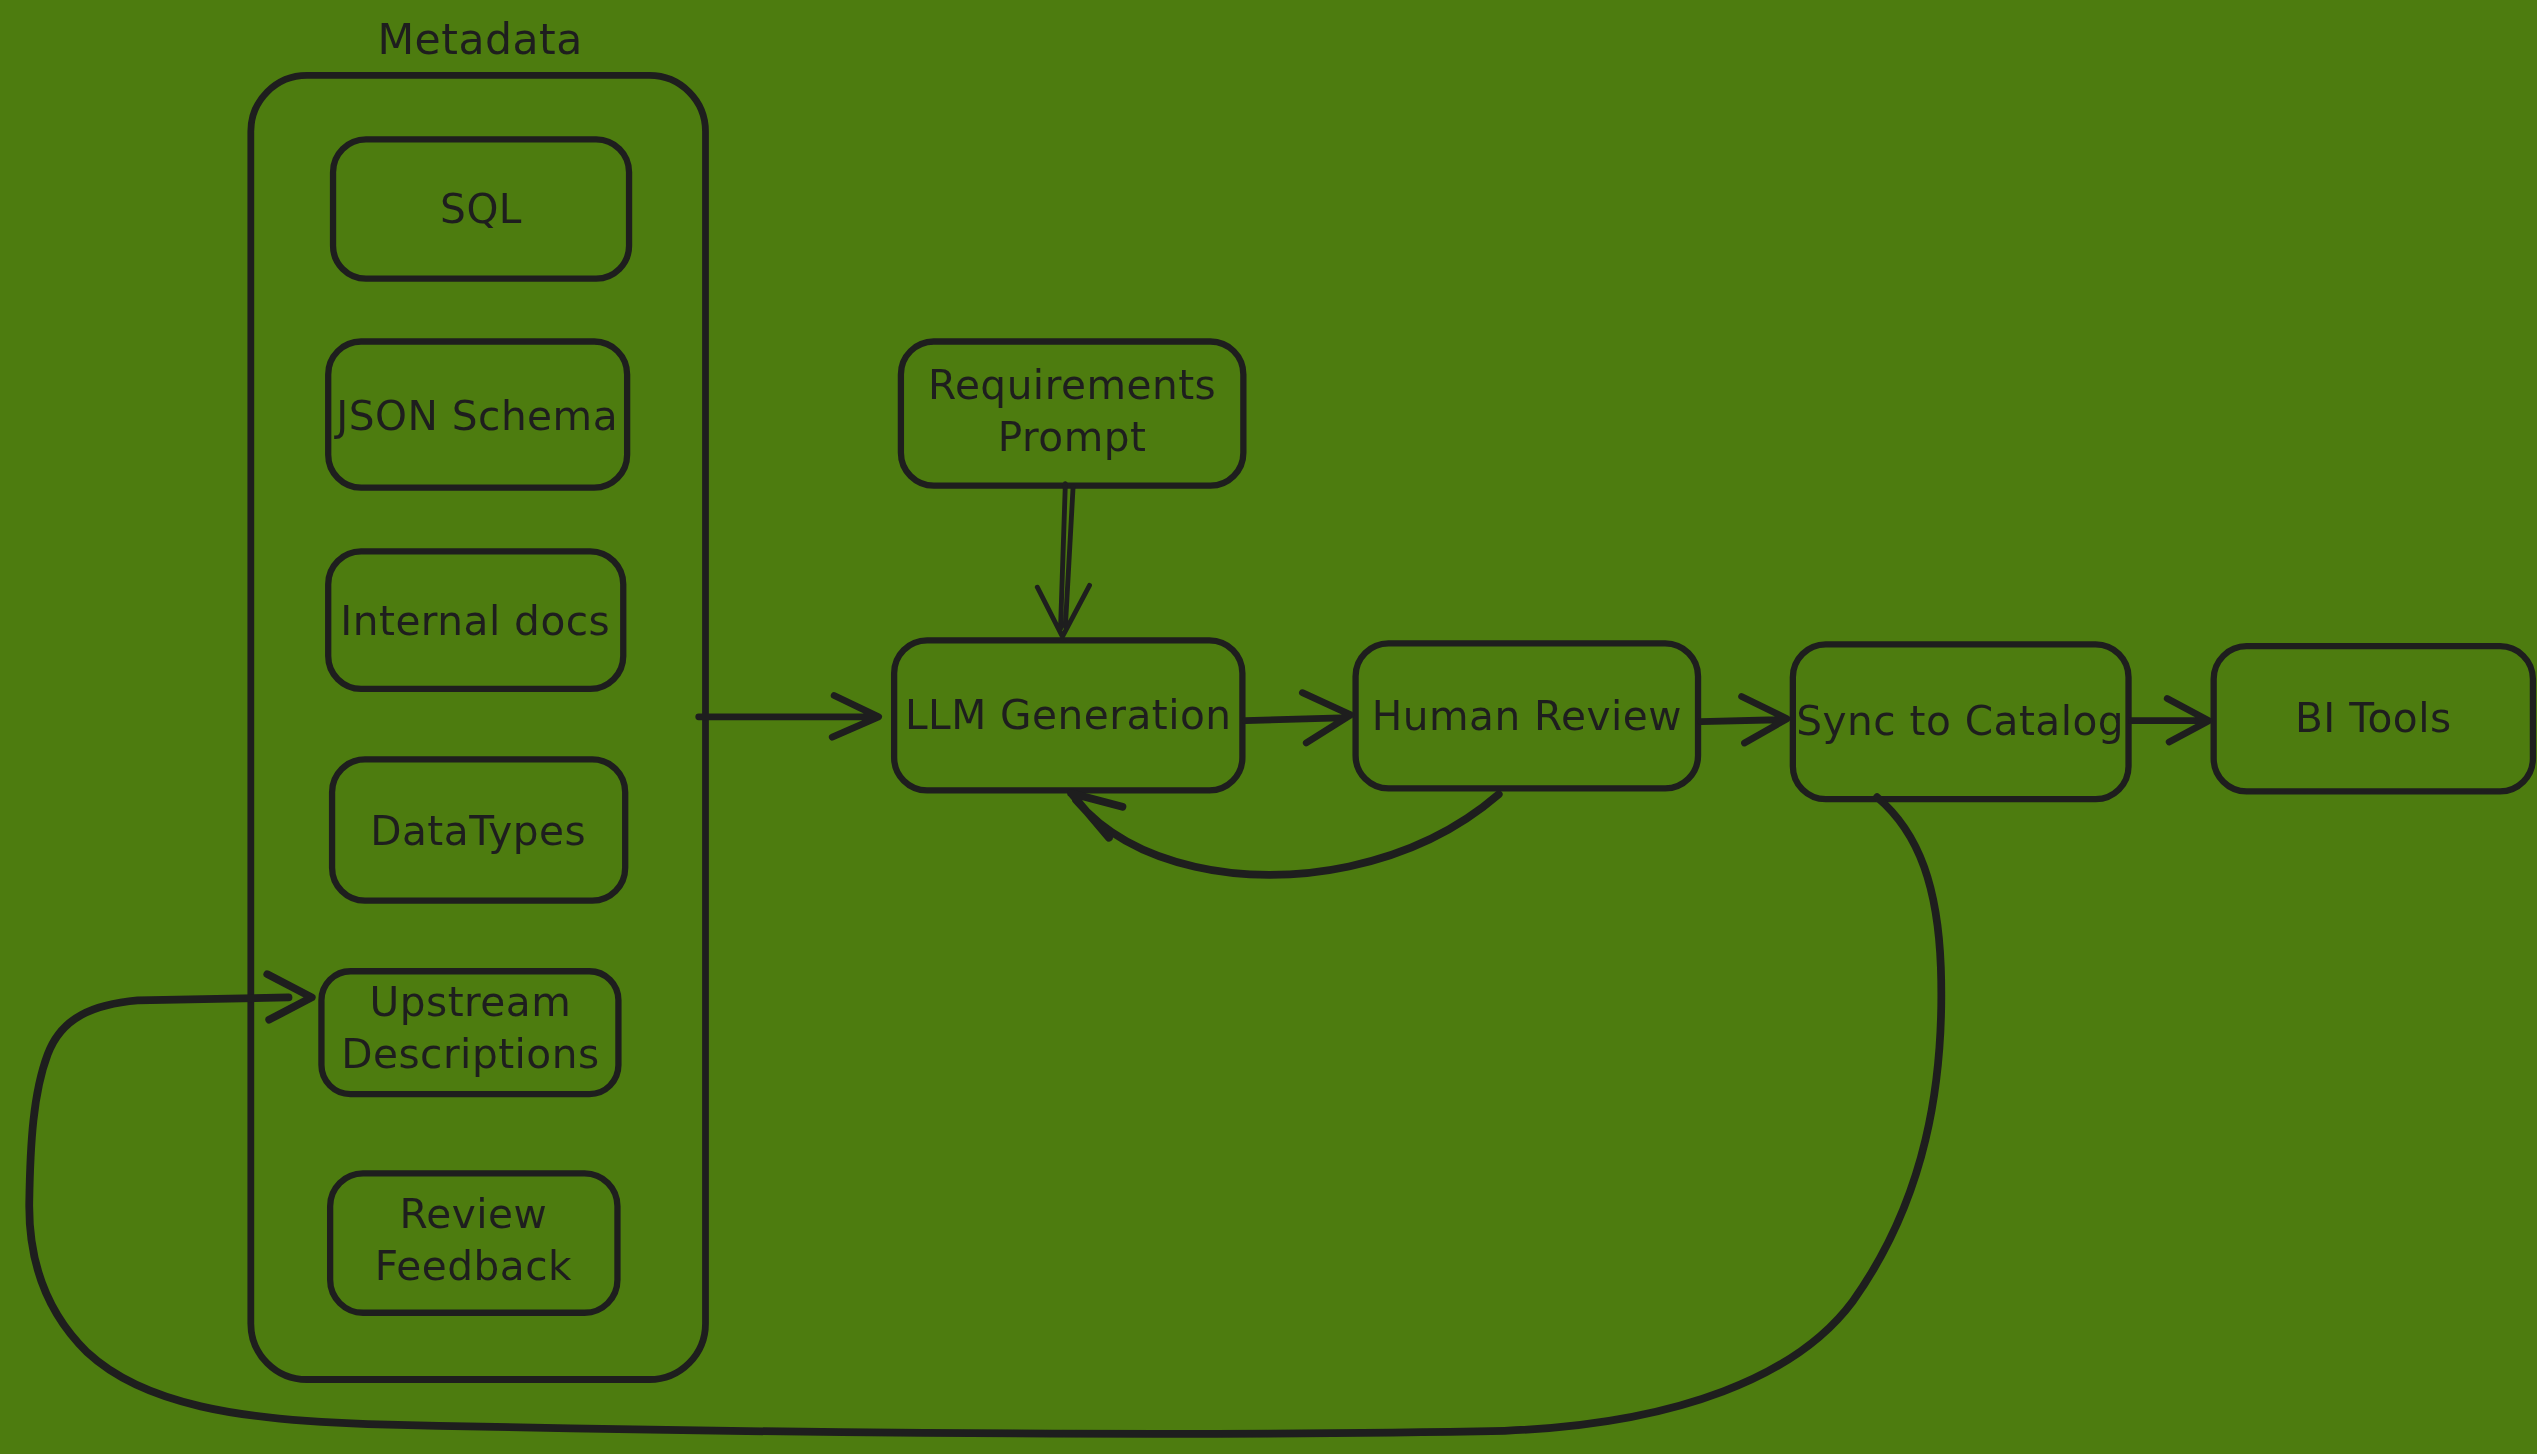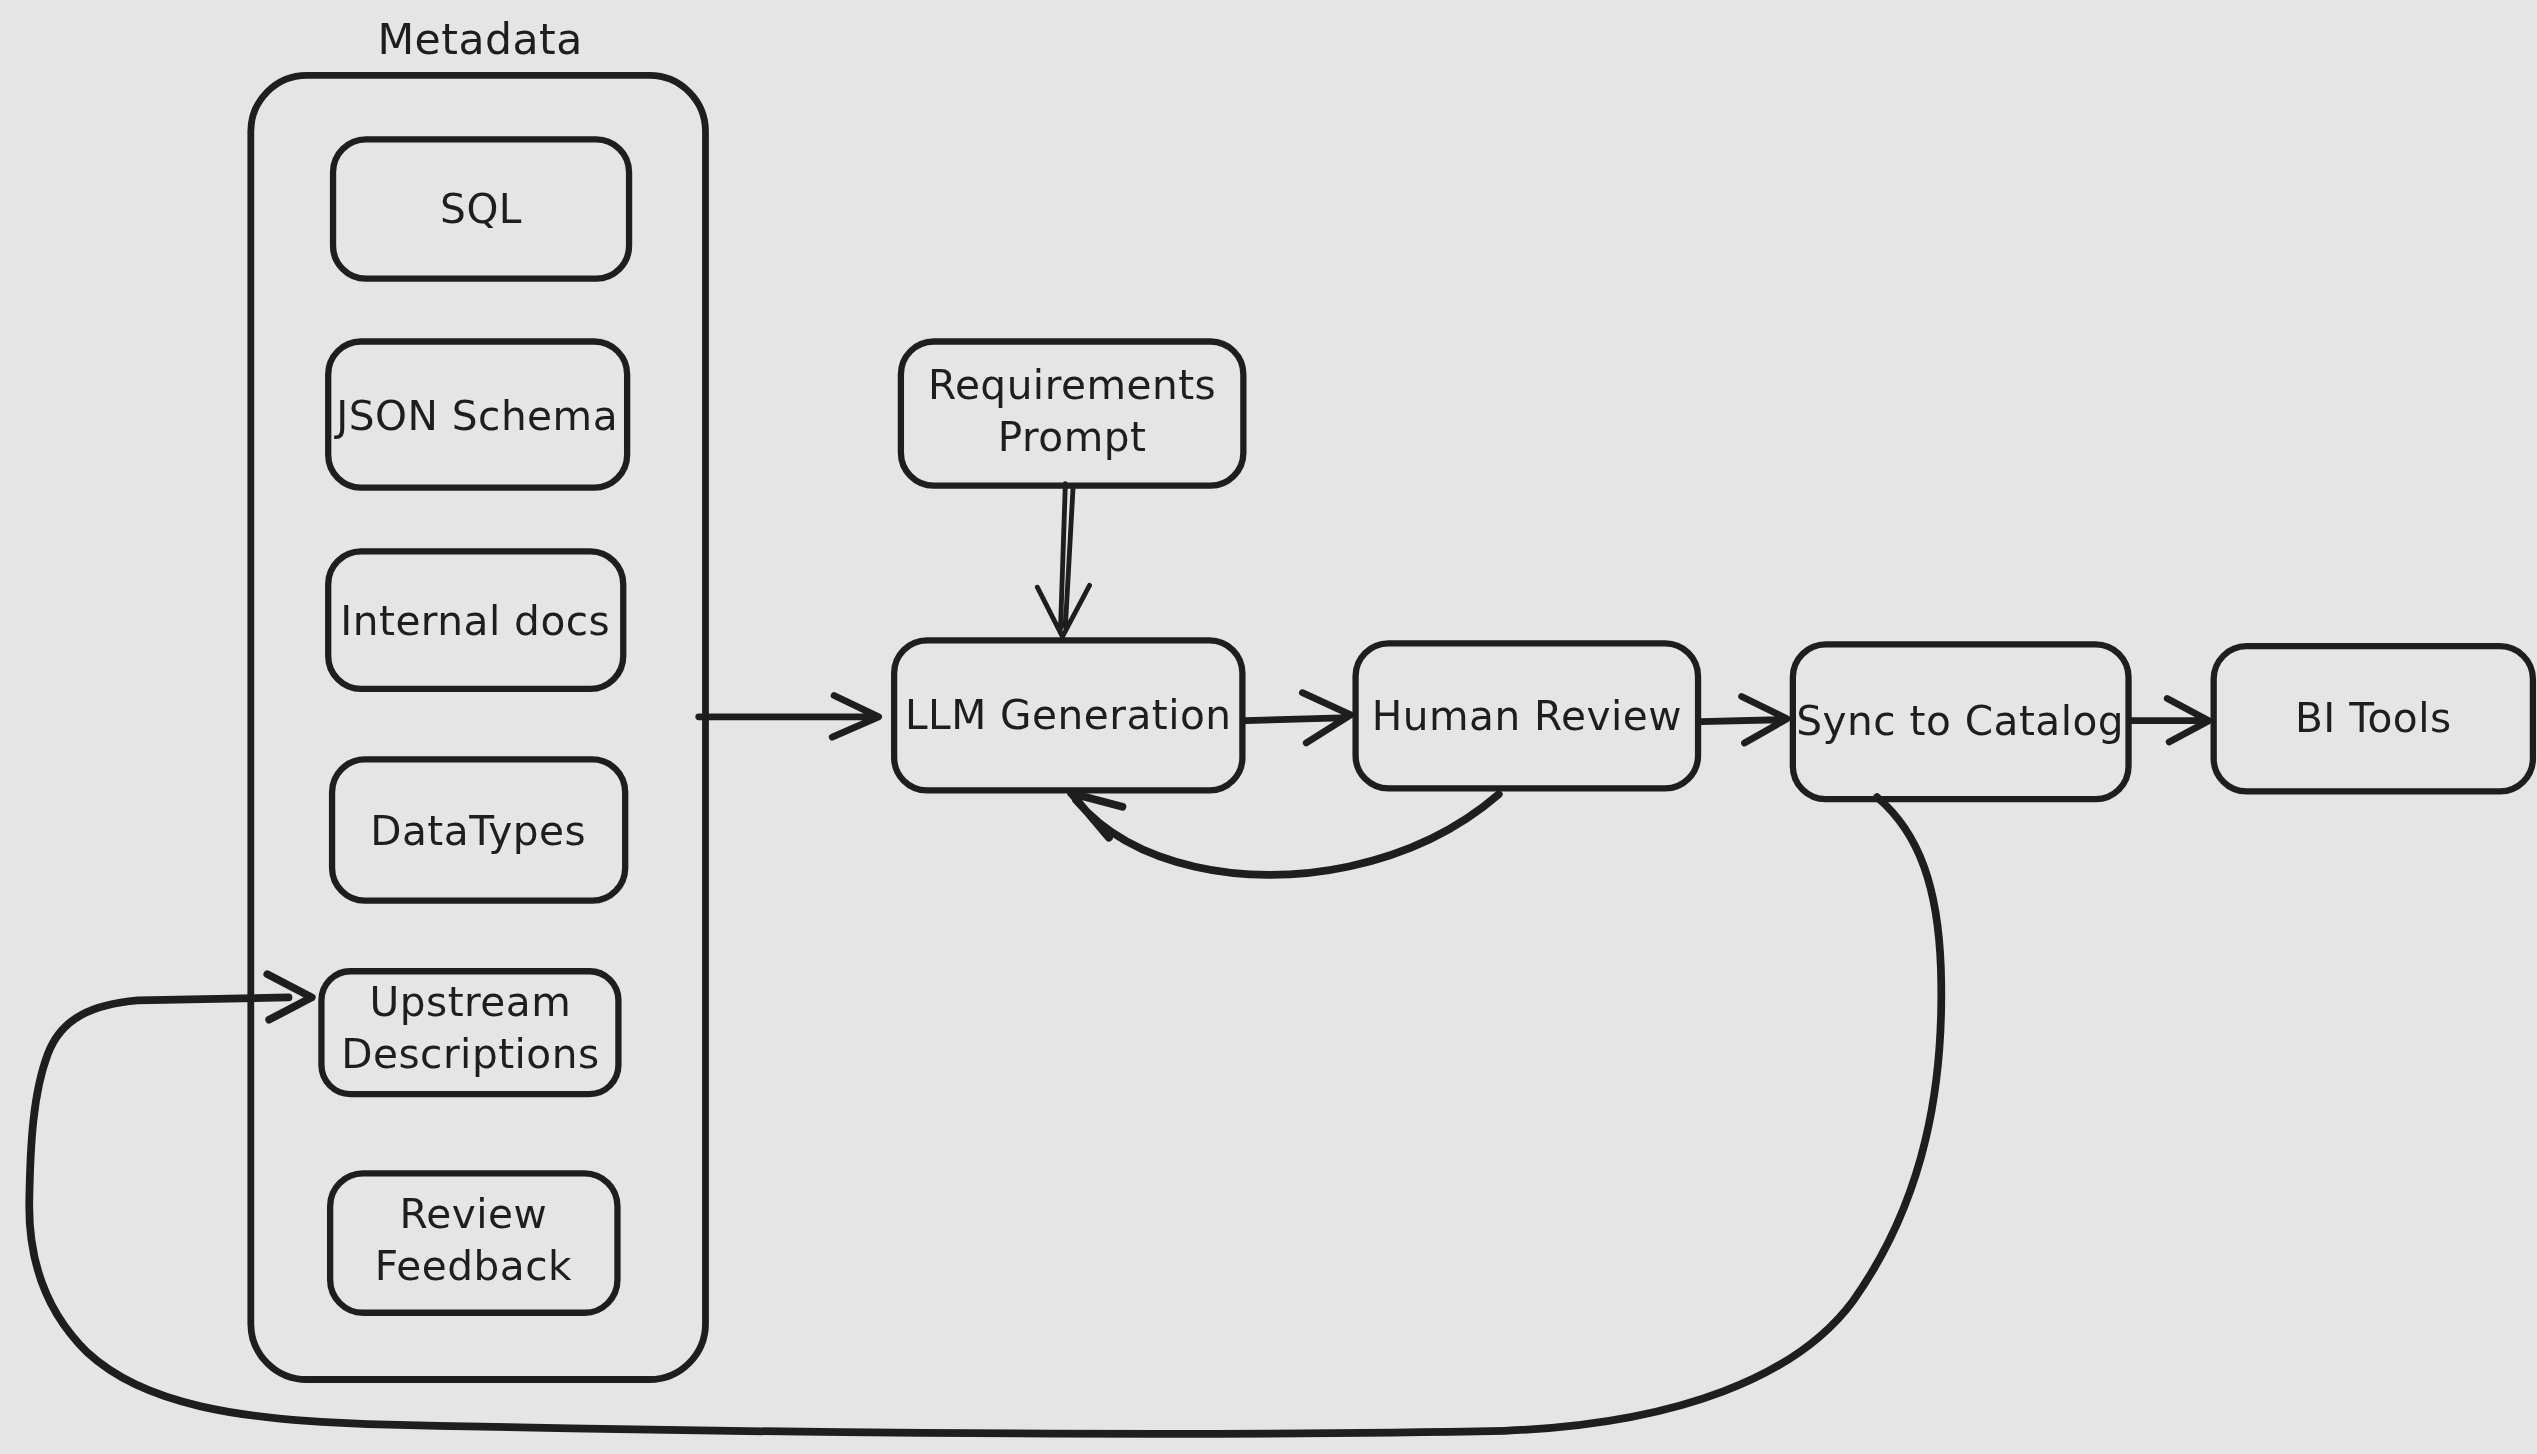--- a/index.html
+++ b/index.html
@@ -1,16 +1,16 @@
 <!DOCTYPE html>
 <html><head>
 <meta charset="utf-8">
 <style>
   html,body{margin:0;padding:0;background:#ffffff;}
-  .canvas{position:relative;width:2538px;height:1454px;background:#e5e5e5;overflow:hidden;
+  .canvas{position:relative;width:2538px;height:1454px;background:#4d7c0f;overflow:hidden;
           font-family:"DejaVu Sans", sans-serif;}
   svg{position:absolute;left:0;top:0;}
   .shape{fill:none;stroke:#1e1e1e;stroke-width:6.5;stroke-linecap:round;stroke-linejoin:round;}
   .container-shape{stroke-width:7;}
   .edge{fill:none;stroke:#1e1e1e;stroke-width:7;stroke-linecap:round;stroke-linejoin:round;}
   .edge-thin{stroke-width:5;}
   .edge-thick{stroke-width:8;}
   .lbl{fill:#1e1e1e;stroke:none;font-family:"DejaVu Sans", sans-serif;font-size:42px;
        text-anchor:middle;letter-spacing:0.5px;}
   .lbl-title{font-size:44px;}

